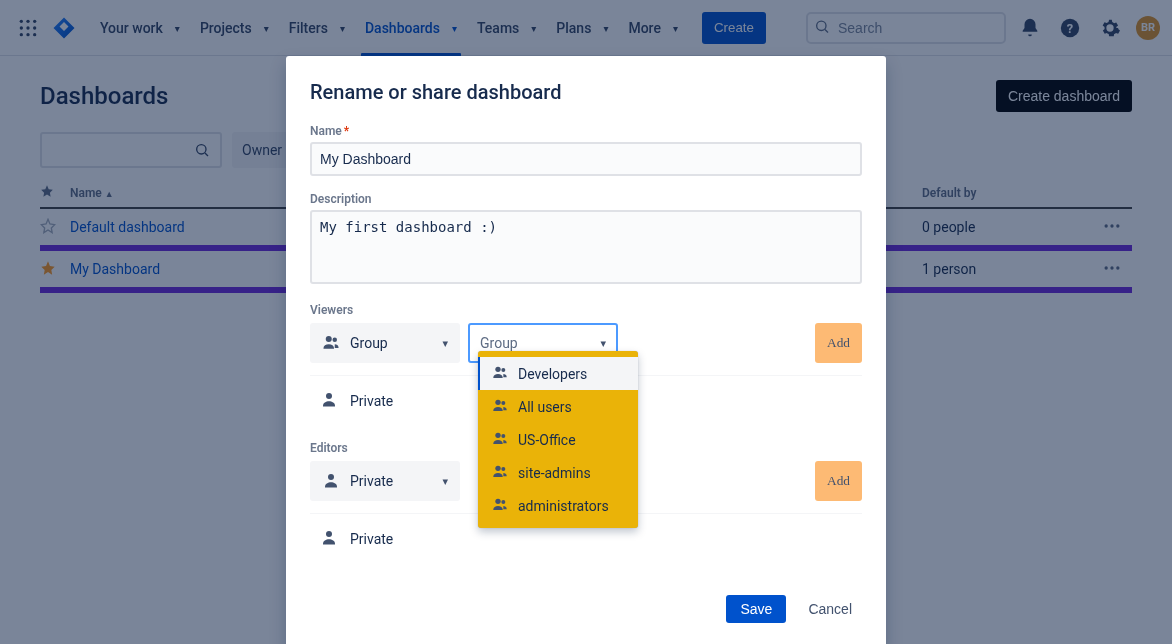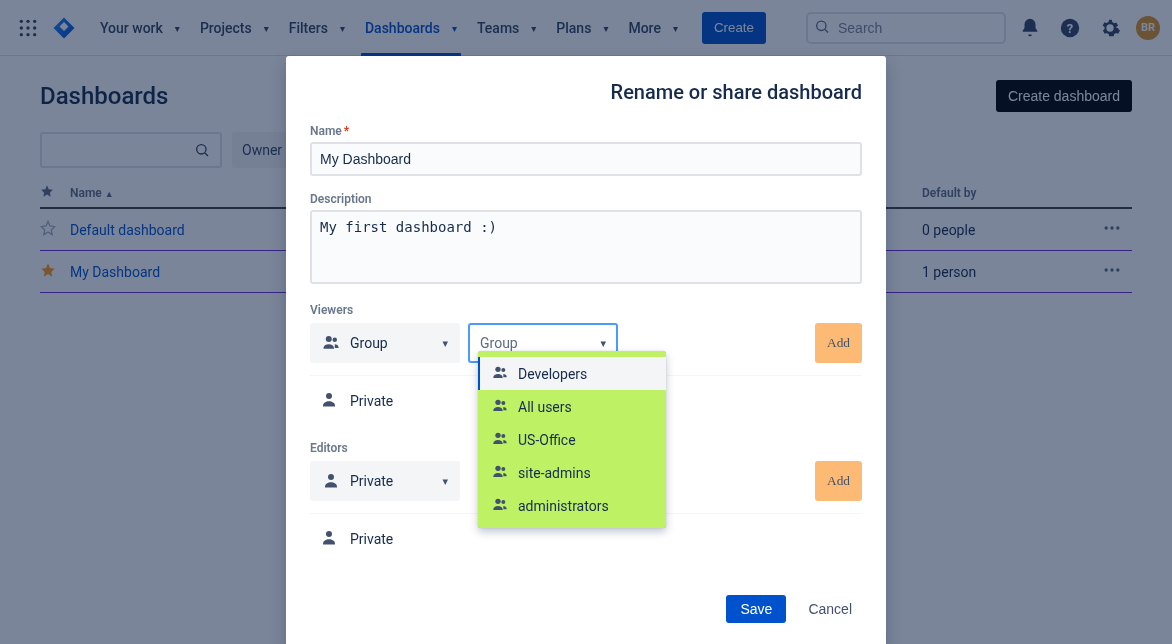--- a/index.html
+++ b/index.html
@@ -161,21 +161,21 @@
     font-weight: 600;
   }
   .col-star { width: 30px; }
   .col-name { flex: 1; }
   .col-starred { width: 170px; padding-right: 10px; }
   .col-actions { width: 40px; }
   .dash-row {
     display: flex;
     align-items: center;
     height: 42px;
-    border-bottom: 1px solid #6d28d9;
+    border-bottom: 6px solid #6d28d9;
   }
   .dash-row .link { color: #0052CC; cursor: pointer; }
   .star-off { color: #A5ADBA; }
   .star-on { color: #FF991F; }
   .kebab { color: #5E6C84; cursor: pointer; text-align: center; }
 
   
   .overlay {
     position: absolute;
     inset: 0;
@@ -186,21 +186,21 @@
   .modal {
     position: absolute;
     top: 56px;
     left: 286px;
     width: 600px;
     background: #fff;
     border-radius: 3px;
     box-shadow: 0 8px 16px rgba(9,30,66,0.25);
     padding: 24px;
   }
-  .modal-title { font-size: 20px; font-weight: 500; color: #172B4D; margin-bottom: 20px; text-align: right; }
+  .modal-title { font-size: 20px; font-weight: 500; color: #172B4D; margin-bottom: 20px; }
   .field-label {
     font-size: 12px;
     color: #6B778C;
     font-weight: 600;
     margin-bottom: 4px;
     margin-top: 16px;
   }
   .field-label.first { margin-top: 0; }
   .required { color: #DE350B; margin-left: 2px; }
   .text-input {
@@ -286,22 +286,22 @@
     cursor: pointer;
     font-size: 14px;
     padding: 6px 10px;
   }
 
   
   .dropdown {
     position: absolute;
     top: 295px;
     left: 192px;
-    width: 188px;
-    background: #bef264;
+    width: 160px;
+    background: #eab308;
     border-radius: 3px;
     box-shadow: 0 4px 8px rgba(9,30,66,0.25), 0 0 1px rgba(9,30,66,0.31);
     padding: 6px 0;
     z-index: 10;
   }
   .dropdown-item {
     display: flex;
     align-items: center;
     gap: 10px;
     padding: 7px 14px;

